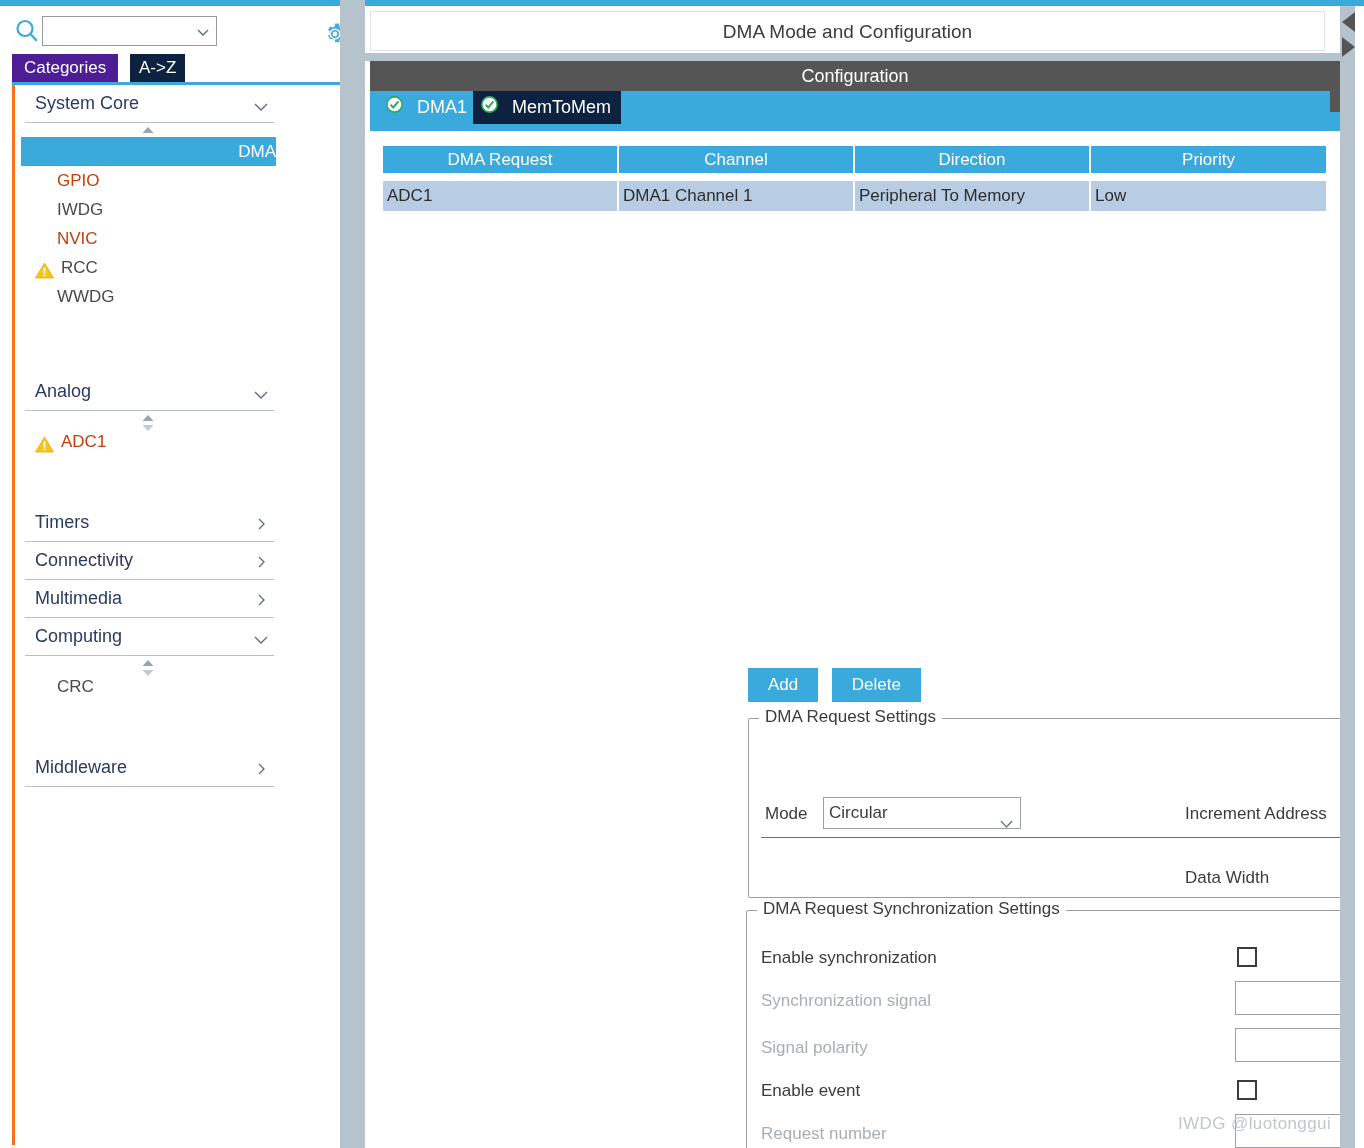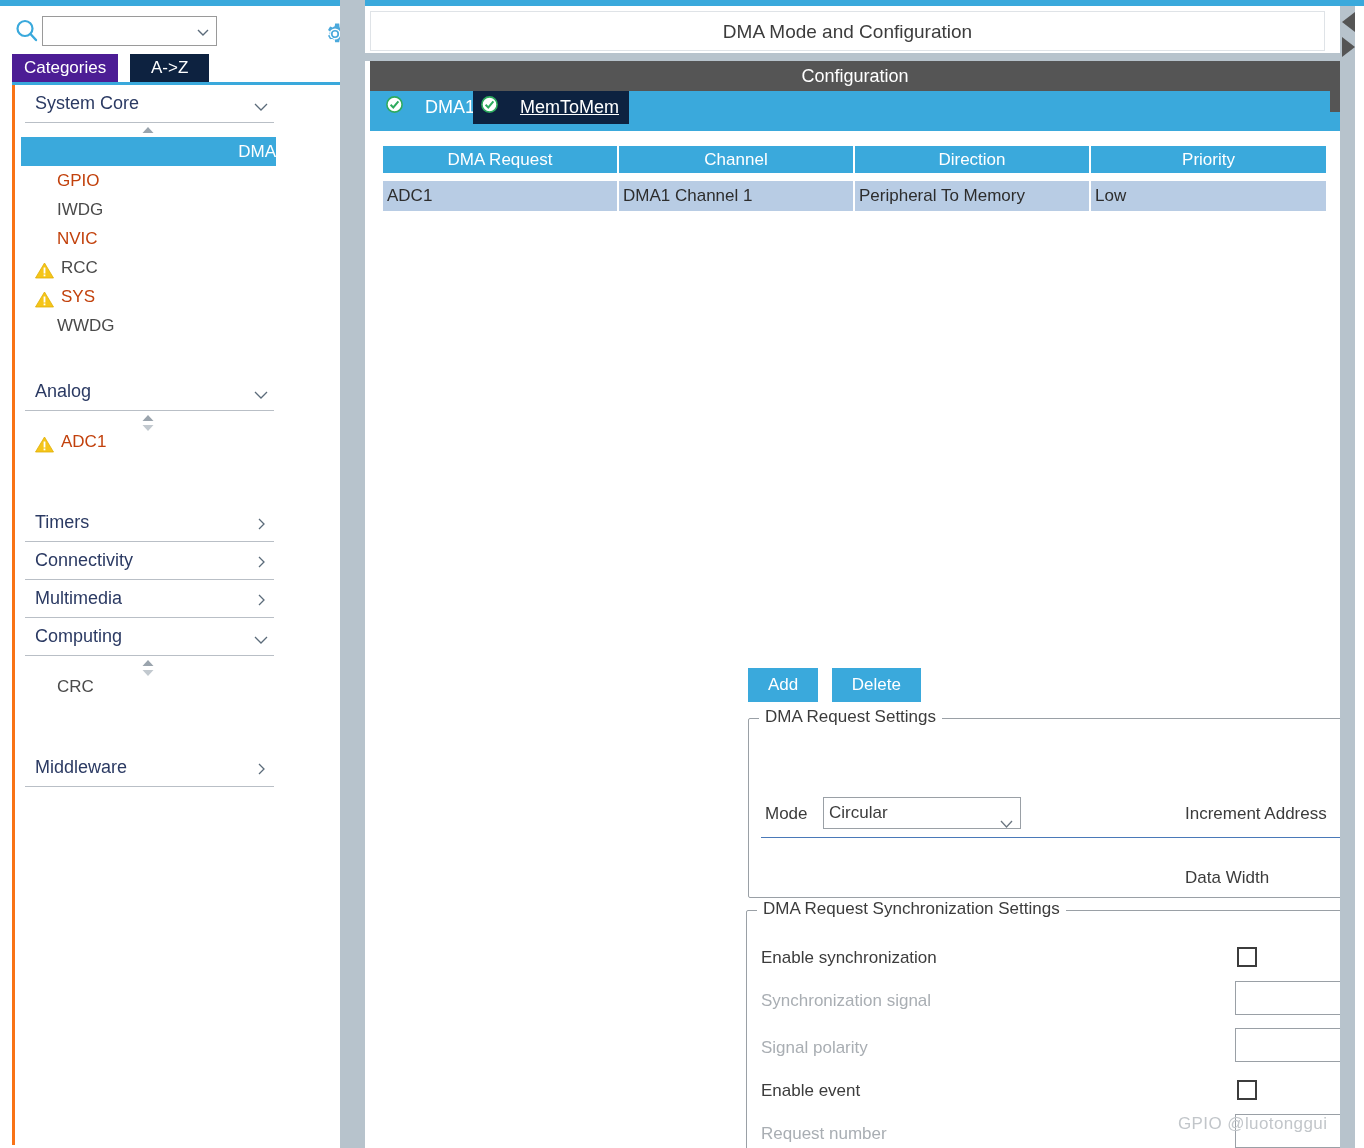--- a/index.html
+++ b/index.html
@@ -36,21 +36,21 @@
   }
   .search-chev { position:absolute; right:6px; top:8px; width:14px; height:14px; }
   .gear-icon { position:absolute; left:322px; top:11px; width:26px; height:26px; }
 
   .tabs-row { position:absolute; left:0; top:48px; width:340px; height:28px; }
   .tab-cat {
     position:absolute; left:12px; top:0; height:28px; padding:0 12px;
     background:#4c1d95; color:#ffffff; font-size:17px; line-height:28px;
   }
   .tab-az {
-    position:absolute; left:130px; top:0; height:28px; padding:0 21px;
+    position:absolute; left:130px; top:0; height:28px; padding:0 9px;
     background:#0d2240; color:#ffffff; font-size:17px; line-height:28px;
   }
   .tabs-underline { position:absolute; left:12px; top:76px; width:328px; height:3px; background:#3aa9dc; }
 
   .sidebar-scroll { position:absolute; left:12px; top:79px; width:268px; height:1060px; background:#fff; border-left:3px solid #f97316; }
 
   .group-head {
     position:relative; height:38px; border-bottom:1px solid #b9bfc6;
     margin:0 6px 0 10px;
   }
@@ -82,21 +82,21 @@
   .title-gap { position:absolute; left:0; top:47px; width:975px; height:8px; background:#b7c3cc; }
   .config-bar {
     position:absolute; left:5px; top:55px; width:970px; height:30px;
     background:#555555; color:#ffffff; text-align:center; line-height:30px; font-size:18px;
   }
 
   .tabstrip { position:absolute; left:5px; top:85px; width:970px; height:40px; background:#3aa9dc; }
   .cfg-tab {
     position:absolute; top:0; height:33px; line-height:33px;
     font-size:18px; color:#ffffff; padding:0 10px 0 8px;
-    display:flex; align-items:center; gap:22px;
+    display:flex; align-items:center; gap:14px;
   }
   .cfg-tab.active { background:#0d2240; }
   .tabstrip-underline { position:absolute; left:5px; top:121px; width:970px; height:4px; background:#3aa9dc; }
 
   
   .dtable { position:absolute; left:18px; top:140px; width:943px; }
   .dt-head { display:flex; height:27px; }
   .dt-head div {
     background:#3aa9dc; color:#ffffff; font-size:17px;
     text-align:center; line-height:27px; border-right:2px solid #ffffff;
@@ -233,30 +233,20 @@
         <div class="leaf haswarn" style="top:14px;">
           <span class="warn">
             <svg width="19" height="17" viewBox="0 0 19 17">
               <polygon points="9.5,1 18.5,16 0.5,16" fill="#f5c518" stroke="#e0ae08" stroke-width="0.8"></polygon>
               <rect x="8.6" y="5.5" width="1.8" height="6" fill="#ffffff"></rect>
                 <rect x="8.6" y="12.5" width="1.8" height="1.8" fill="#ffffff"></rect>
             </svg>
           </span>
           <span>RCC</span>
         </div>
-        <div class="leaf haswarn green" style="top:14px;">
-          <span class="warn">
-            <svg width="19" height="17" viewBox="0 0 19 17">
-              <polygon points="9.5,1 18.5,16 0.5,16" fill="#f5c518" stroke="#e0ae08" stroke-width="0.8"></polygon>
-              <rect x="8.6" y="5.5" width="1.8" height="6" fill="#ffffff"></rect>
-                <rect x="8.6" y="12.5" width="1.8" height="1.8" fill="#ffffff"></rect>
-            </svg>
-          </span>
-          <span>SYS</span>
-        </div>
         <div class="leaf" style="top:14px;">
           <span>WWDG</span>
         </div>
       </div>
 
       <div class="group-head">
         <span class="gh-label">Analog</span>
         <span class="gh-chev">
           <svg width="14" height="9" viewBox="0 0 14 9">
               <polyline points="1,1 7,7 13,1" fill="none" stroke="#5b6b7a" stroke-width="1.3"></polyline>
@@ -352,21 +342,21 @@
     <div class="tabstrip">
       <div class="cfg-tab" style="left:8px;">
         <span>
           <svg width="17" height="17" viewBox="0 0 17 17">
             <circle cx="8.5" cy="8.5" r="7.6" fill="#ffffff" stroke="#2eab5e" stroke-width="1.6"></circle>
             <polyline points="4.6,8.8 7.3,11.5 12.4,5.4" fill="none" stroke="#2eab5e" stroke-width="2"></polyline>
           </svg>
         </span>
         <span>DMA1</span>
       </div>
-      <div class="cfg-tab active" style="left:103px;text-decoration:underline;">
+      <div class="cfg-tab active" style="left:103px;">
         <span>
           <svg width="17" height="17" viewBox="0 0 17 17">
             <circle cx="8.5" cy="8.5" r="7.6" fill="#ffffff" stroke="#2eab5e" stroke-width="1.6"></circle>
             <polyline points="4.6,8.8 7.3,11.5 12.4,5.4" fill="none" stroke="#2eab5e" stroke-width="2"></polyline>
           </svg>
         </span>
         <span>MemToMem</span>
       </div>
     </div>
     <div class="tabstrip-underline"></div>
@@ -437,21 +427,21 @@
       <div class="cb plain" style="left:490px; top:169px;"></div>
 
       <span class="lbl dim" style="left:14px; top:213px;">Request number</span>
       <div class="sel empty" style="left:488px; top:203px; width:444px; height:34px;">
         <span class="sv"></span>
       </div>
     </div>
 
   </div>
 
-  <div class="watermark">GPIO @luotonggui</div>
+  <div class="watermark">IWDG @luotonggui</div>
 
   <div class="rightbar"></div>
   <div class="rb-white-a"></div>
   <div class="rb-dark"></div>
   <span class="arrow-up">
     <svg width="17" height="26" viewBox="0 0 17 26">
         <polygon points="2,13 15,3 15,23" fill="#555555"></polygon>
       </svg>
   </span>
   <span class="arrow-down">

